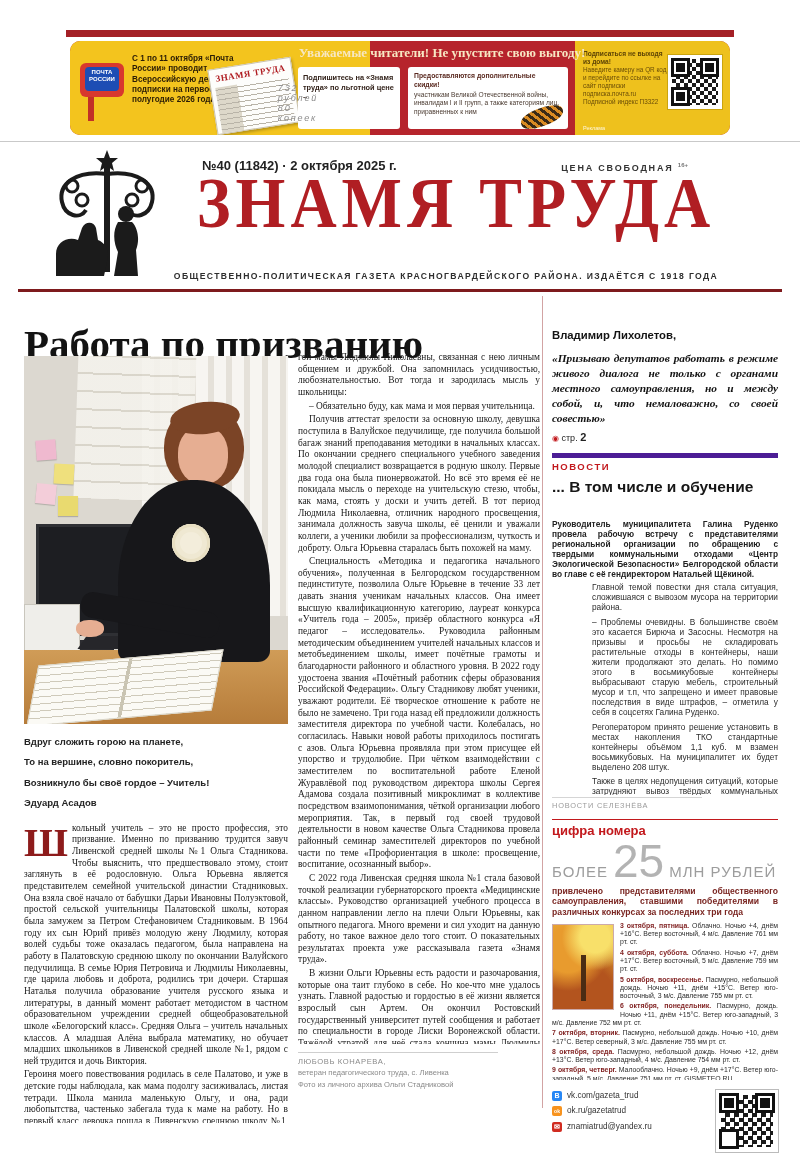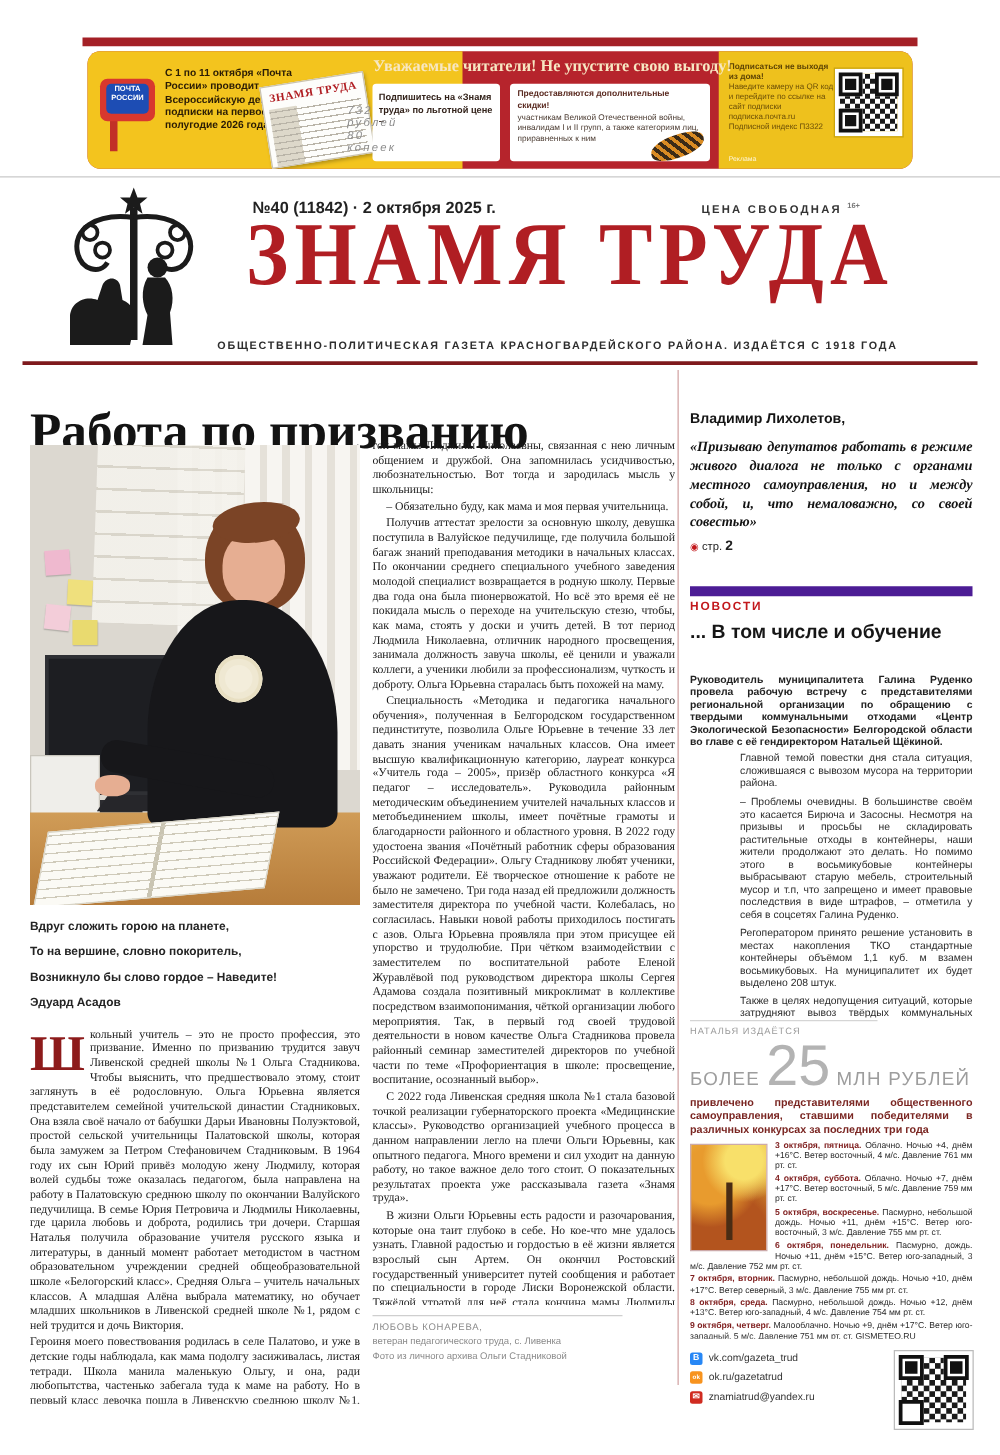--- a/index.html
+++ b/index.html
@@ -105,21 +105,21 @@
   .byline{margin-top:8px;font:7.6px/1.5 "Liberation Sans",sans-serif;color:#8a8a8a;border-top:1px solid #cfcfcf;padding-top:3px;width:200px;}
   .byline .bn{letter-spacing:.6px;}
 
   
   .colR{position:absolute;left:552px;top:296px;width:226px;font-family:"Liberation Sans",sans-serif;}
   .qa{font:bold 11.3px/1.28 "Liberation Sans",sans-serif;color:#141414;margin-top:32px;}
   .qq{margin-top:9px;font:bold italic 11.4px/1.3 "Liberation Serif",serif;text-align:justify;color:#131313;}
   .qref{margin-top:5px;font:9px "Liberation Sans",sans-serif;color:#222;}
   .qref .dot{color:#c2181c;font-size:8px;}
   .qref b{font-size:11px;}
-  .sechead{margin-top:26px;border-top:8px solid #4c1d95;padding-top:3px;
+  .sechead{margin-top:10px;border-top:5px solid #4c1d95;padding-top:3px;
            font:bold 9.5px "Liberation Sans",sans-serif;color:#c2181c;letter-spacing:1.5px;text-transform:uppercase;}
   .sechead2{margin-top:9px;border-top:1px solid #c2181c;padding-top:3px;
            font:bold 13px "Liberation Sans",sans-serif;color:#c2181c;}
   .news-title{margin-top:6px;font:bold 15.5px/1.1 "Liberation Sans",sans-serif;color:#161616;}
   .news-lede{margin-top:24px;font:bold 8.3px/1.22 "Liberation Sans",sans-serif;text-align:justify;color:#222;}
   .news-body{margin-top:4px;font:8.3px/1.2 "Liberation Sans",sans-serif;text-align:justify;color:#2b2b2b;height:212px;overflow:hidden;margin-left:40px;}
   .news-body p{margin:0 0 5px 0;}
   .news-byline{margin-top:2px;font:7.4px "Liberation Sans",sans-serif;color:#9a9a9a;letter-spacing:.8px;border-top:1px solid #d5d5d5;padding-top:3px;width:150px;}
   .figrow{display:flex;align-items:baseline;gap:5px;margin-top:3px;color:#9d9d9d;}
   .figrow .fpre{font:15px "Liberation Sans",sans-serif;letter-spacing:1px;}
@@ -243,21 +243,21 @@
     <div class="p-fringe"></div>
     <div class="p-body"></div>
     <div class="p-arm"></div>
     <div class="p-hand"></div>
     <div class="p-flower" data-name="flower-brooch-shape"></div>
     <div class="p-book" data-name="open-journal-shape"></div>
   </div>
   <div class="poem" data-name="epigraph">
     <div>Вдруг сложить горою на планете,</div>
     <div>То на вершине, словно покоритель,</div>
-    <div>Возникнуло бы слово гордое – Наведите!</div>
+    <div>Возникнуло бы своё гордое – Учитель!</div>
     <div data-name="epigraph-author">Эдуард Асадов</div>
   </div>
   <div class="artbody" data-name="article-text-left">
     <p><span class="dropcap" data-name="dropcap">Ш</span><span>кольный учитель – это не просто профессия, это призвание. Именно по призванию трудится завуч Ливенской средней школы №1 Ольга Стадникова. Чтобы выяснить, что предшествовало этому, стоит заглянуть в её родословную. Ольга Юрьевна является представителем семейной учительской династии Стадниковых. Она взяла своё начало от бабушки Дарьи Ивановны Полуэктовой, простой сельской учительницы Палатовской школы, которая была замужем за Петром Стефановичем Стадниковым. В 1964 году их сын Юрий привёз молодую жену Людмилу, которая волей судьбы тоже оказалась педагогом, была направлена на работу в Палатовскую среднюю школу по окончании Валуйского педучилища. В семье Юрия Петровича и Людмилы Николаевны, где царила любовь и доброта, родились три дочери. Старшая Наталья получила образование учителя русского языка и литературы, в данный момент работает методистом в частном образовательном учреждении средней общеобразовательной школе «Белогорский класс». Средняя Ольга – учитель начальных классов. А младшая Алёна выбрала математику, но обучает младших школьников в Ливенской средней школе №1, рядом с ней трудится и дочь Виктория.</span></p>
     <p>Героиня моего повествования родилась в селе Палатово, и уже в детские годы наблюдала, как мама подолгу засиживалась, листая тетради. Школа манила маленькую Ольгу, и она, ради любопытства, частенько забегала туда к маме на работу. Но в первый класс девочка пошла в Ливенскую среднюю школу №1, так как семья переехала в Ливенку на постоянное место жительства, в связи с новой трудовой деятельностью Юрия Петровича. Я была её первой учительницей, близкой подру-</p>
   </div>
 </div>
 
 <div class="colM" data-name="article-middle-column">
   <div class="mbody" data-name="article-text-middle">
@@ -291,22 +291,23 @@
 
   <div class="sechead" data-name="section-news-label">НОВОСТИ</div>
   <div class="news-title" data-name="news-title">... В том числе и обучение</div>
   <div class="news-lede" data-name="news-lede">Руководитель муниципалитета Галина Руденко провела рабочую встречу с представителями региональной организации по обращению с твердыми коммунальными отходами «Центр Экологической Безопасности» Белгородской области во главе с её гендиректором Натальей Щёкиной.</div>
   <div class="news-body" data-name="news-body">
     <p>Главной темой повестки дня стала ситуация, сложившаяся с вывозом мусора на территории района.</p>
     <p>– Проблемы очевидны. В большинстве своём это касается Бирюча и Засосны. Несмотря на призывы и просьбы не складировать растительные отходы в контейнеры, наши жители продолжают это делать. Но помимо этого в восьмикубовые контейнеры выбрасывают старую мебель, строительный мусор и т.п, что запрещено и имеет правовые последствия в виде штрафов, – отметила у себя в соцсетях Галина Руденко.</p>
     <p>Регоператором принято решение установить в местах накопления ТКО стандартные контейнеры объёмом 1,1 куб. м взамен восьмикубовых. На муниципалитет их будет выделено 208 штук.</p>
     <p>Также в целях недопущения ситуаций, которые затрудняют вывоз твёрдых коммунальных отходов, в частности – в результате складирования растительного и строительного мусора в контейнеры, в районе начнётся кампания по обучению жителей правильному обращению с разными видами отходов.</p>
   </div>
-  <div class="news-byline" data-name="news-byline">НАТАЛЬЯ ИЗДАЁТСЯ</div>
-
+  <div class="news-byline" data-name="news-byline">НОВОСТИ СЕЛЕЗНЁВА</div>
+
+  <div class="sechead2" data-name="section-figure-label">цифра номера</div>
   <div class="figrow" data-name="figure-of-issue">
     <span class="fpre">БОЛЕЕ</span>
     <span class="fval" data-name="figure-value">25</span>
     <span class="fsuf">МЛН РУБЛЕЙ</span>
   </div>
   <div class="figtext" data-name="figure-description">привлечено представителями общественного самоуправления, ставшими победителями в различных конкурсах за последних три года</div>
 
   <div class="weather" data-name="weather-forecast">
     <div class="autumn" data-name="autumn-photo">
         <i></i>

